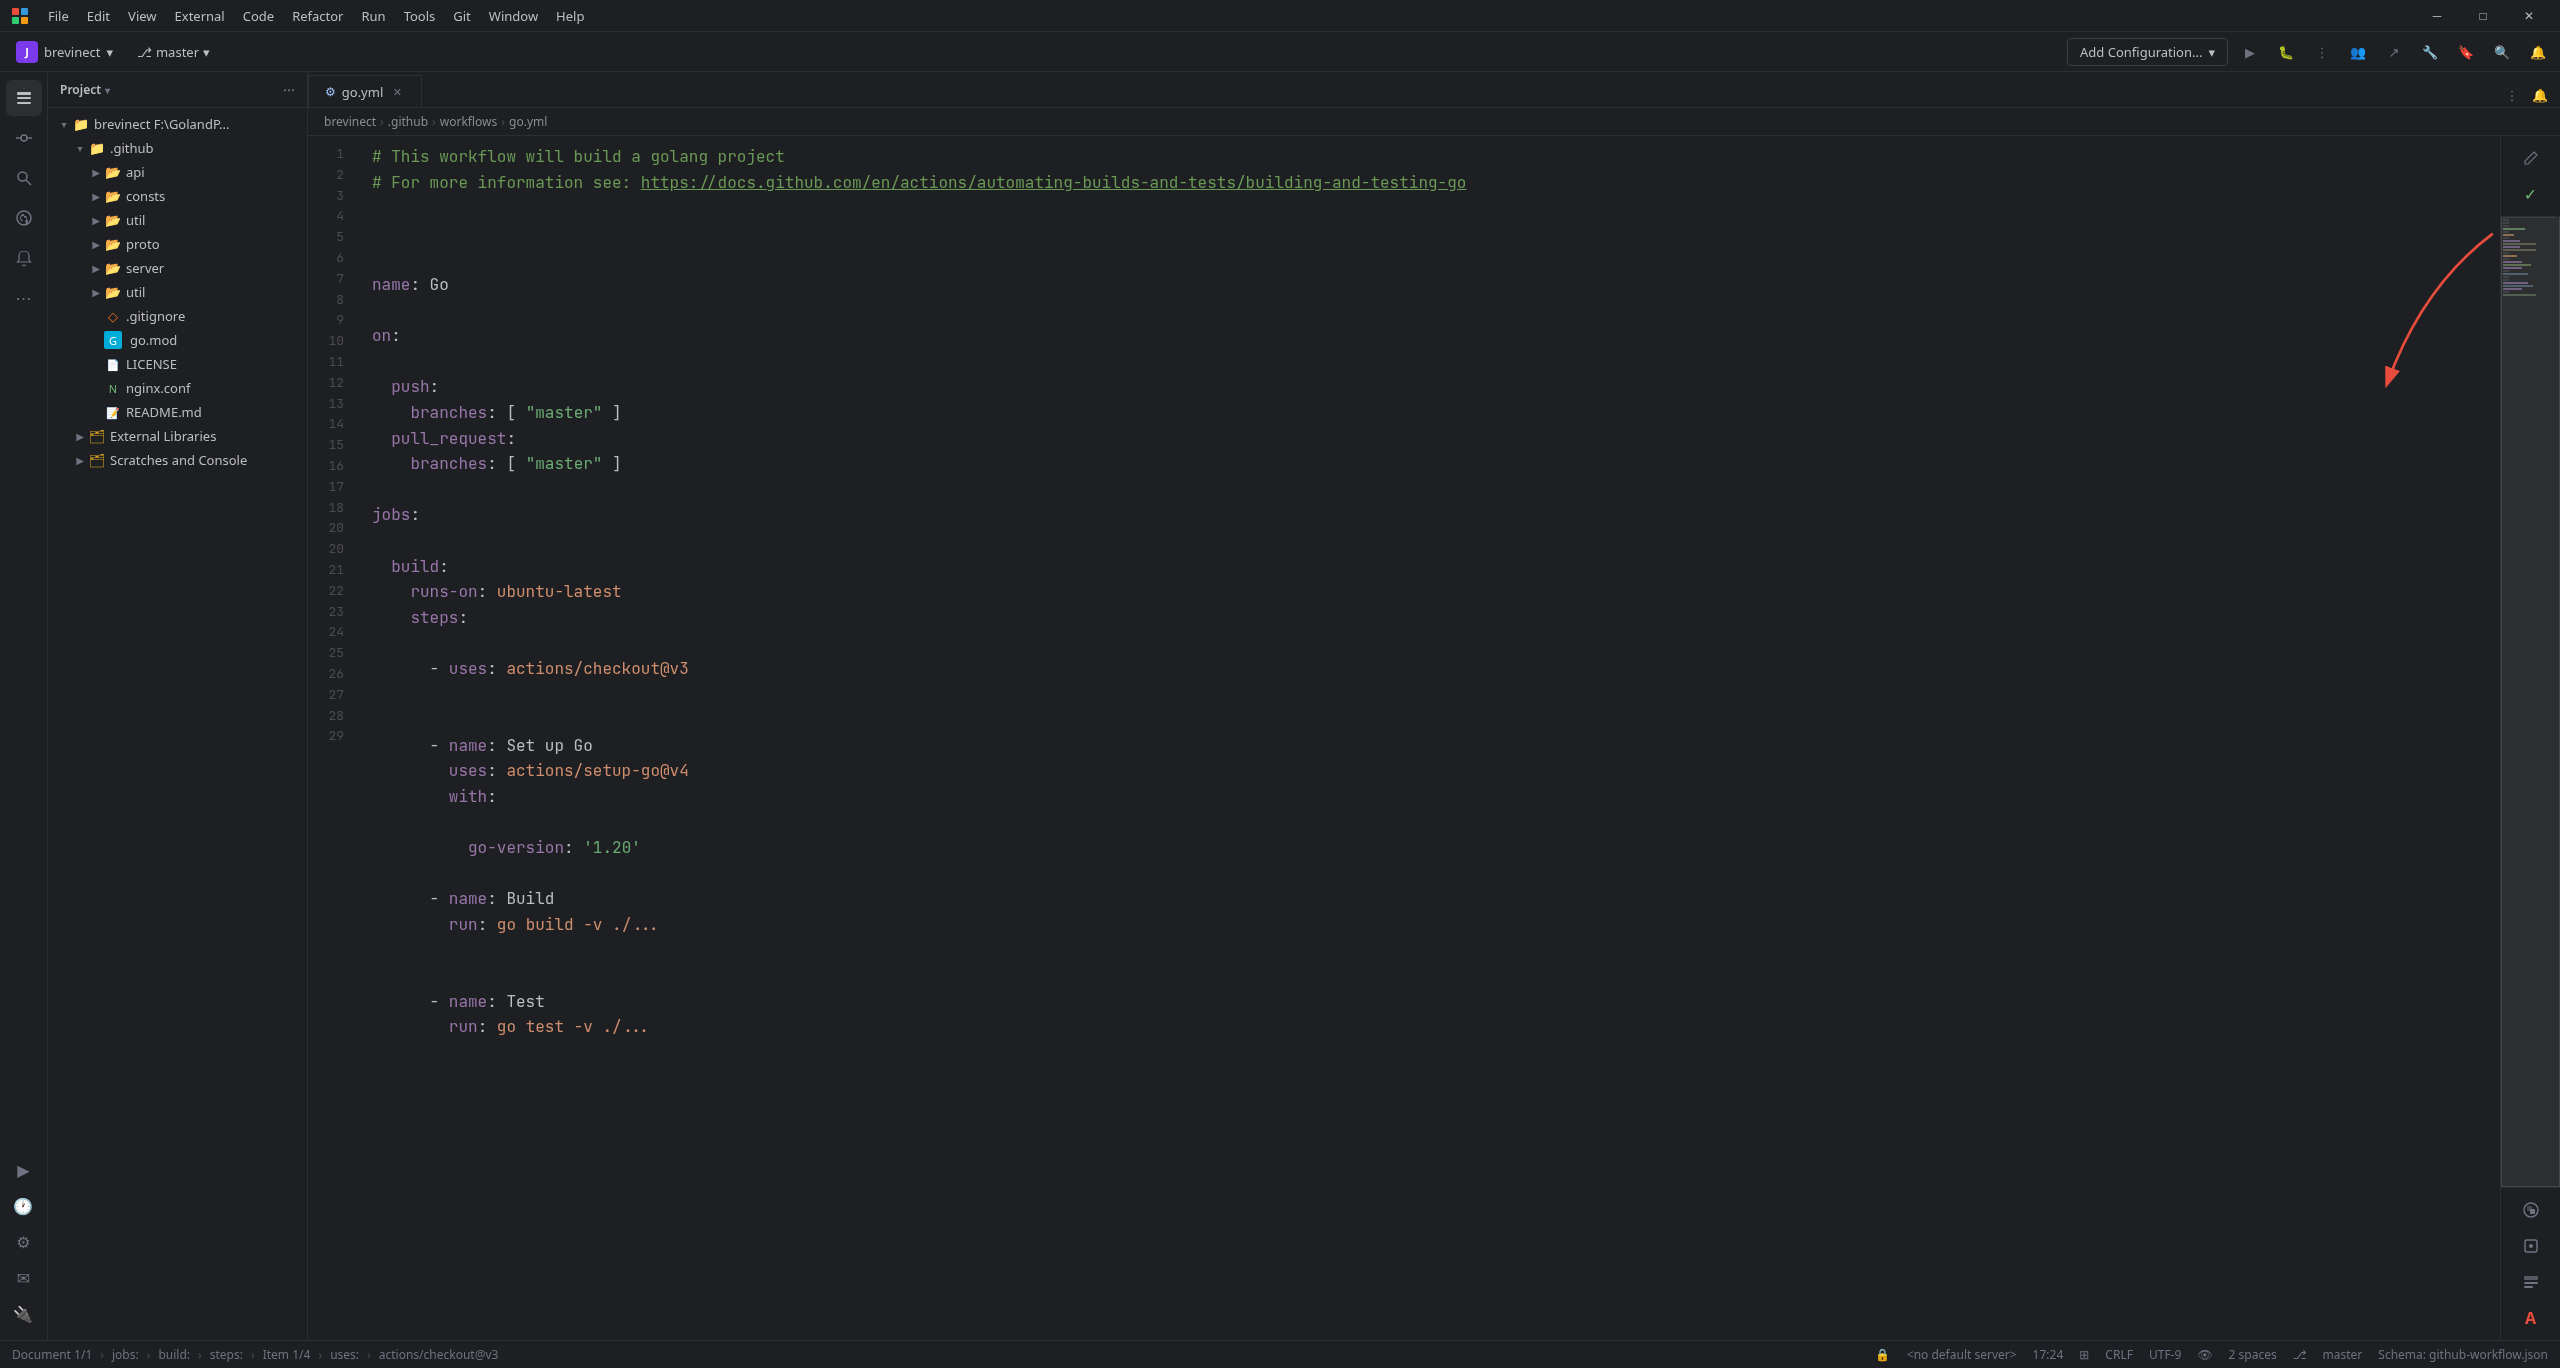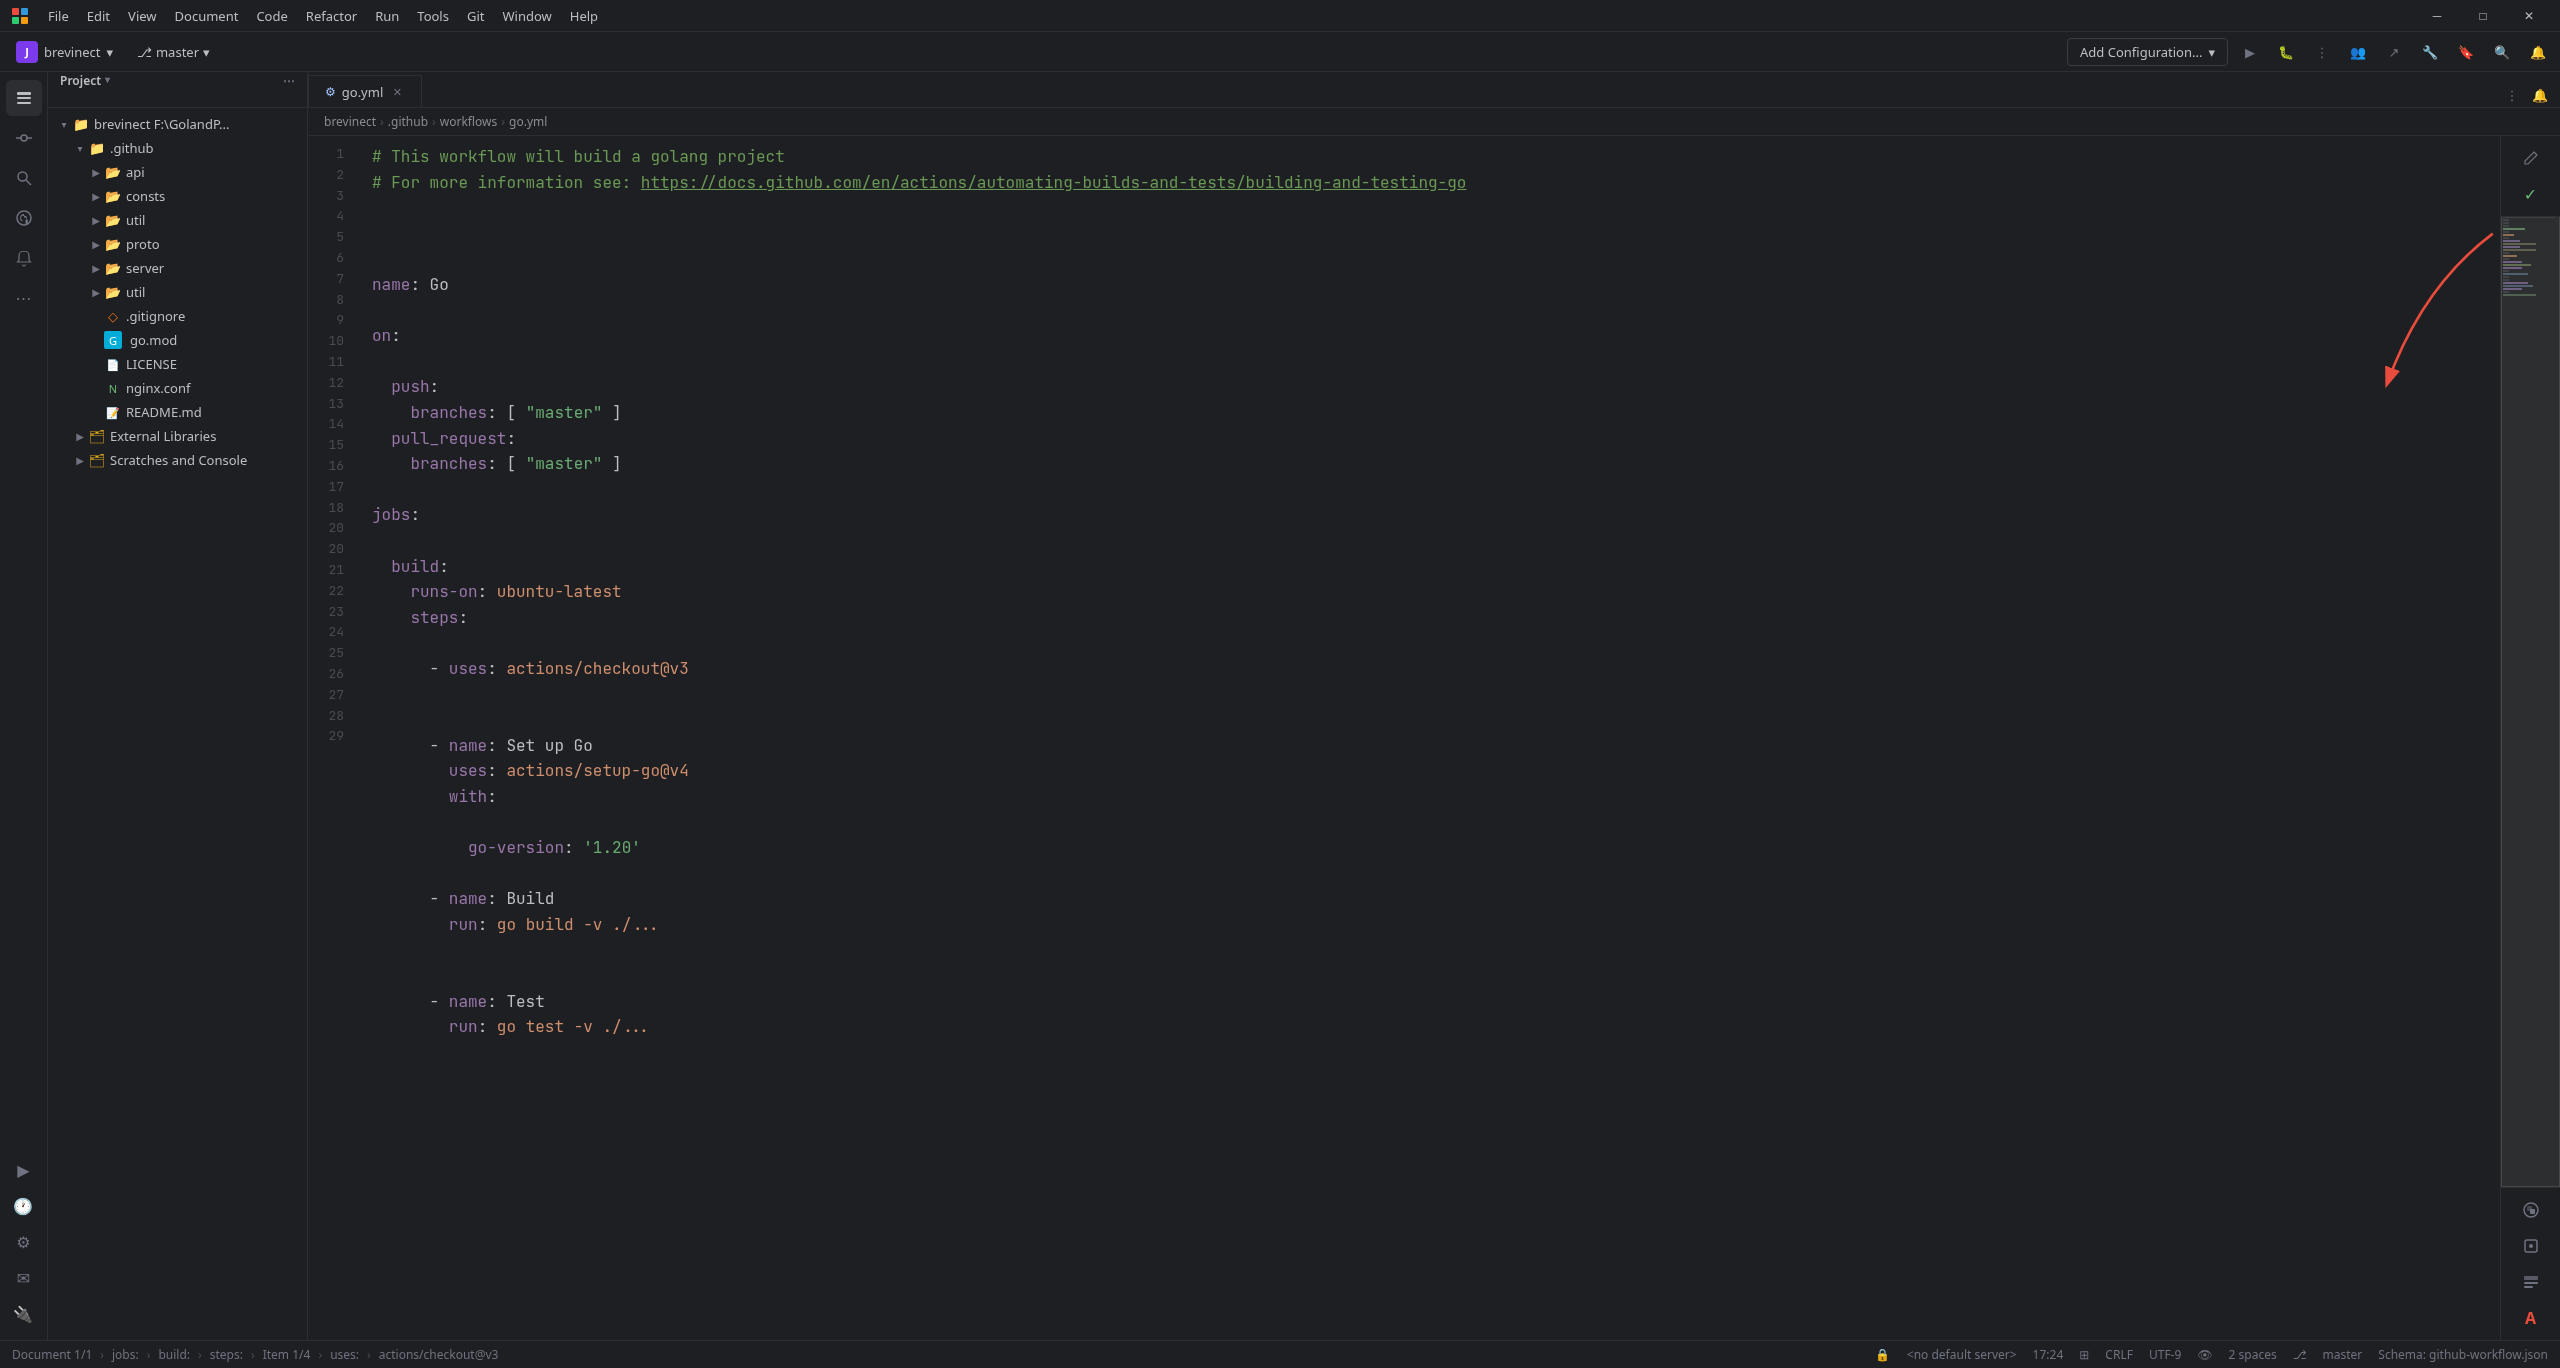--- a/index.html
+++ b/index.html
@@ -168,20 +168,21 @@
       background: #1e1f22;
       display: flex;
       flex-direction: column;
       border-right: 1px solid #2d2e32;
       flex-shrink: 0;
       overflow: hidden;
     }
     .panel-header {
       height: 36px;
       display: flex;
+      align-items: center;
       padding: 0 12px;
       font-size: 12px;
       font-weight: 600;
       color: #bcbec4;
       border-bottom: 1px solid #2d2e32;
       gap: 4px;
     }
     .panel-header .chevron {
       font-size: 10px;
       color: #6f7280;
@@ -434,21 +435,21 @@
       <rect x="2" y="2" width="7" height="7" rx="1" fill="#e74c3c"></rect>
       <rect x="11" y="2" width="7" height="7" rx="1" fill="#3498db"></rect>
       <rect x="2" y="11" width="7" height="7" rx="1" fill="#2ecc71"></rect>
       <rect x="11" y="11" width="7" height="7" rx="1" fill="#f39c12"></rect>
     </svg>
   </div>
   <div class="menu-items">
     <span class="menu-item">File</span>
     <span class="menu-item">Edit</span>
     <span class="menu-item">View</span>
-    <span class="menu-item">Document</span>
+    <span class="menu-item">External</span>
     <span class="menu-item">Code</span>
     <span class="menu-item">Refactor</span>
     <span class="menu-item">Run</span>
     <span class="menu-item">Tools</span>
     <span class="menu-item">Git</span>
     <span class="menu-item">Window</span>
     <span class="menu-item">Help</span>
   </div>
   <div class="window-controls">
     <div class="win-btn">─</div>

